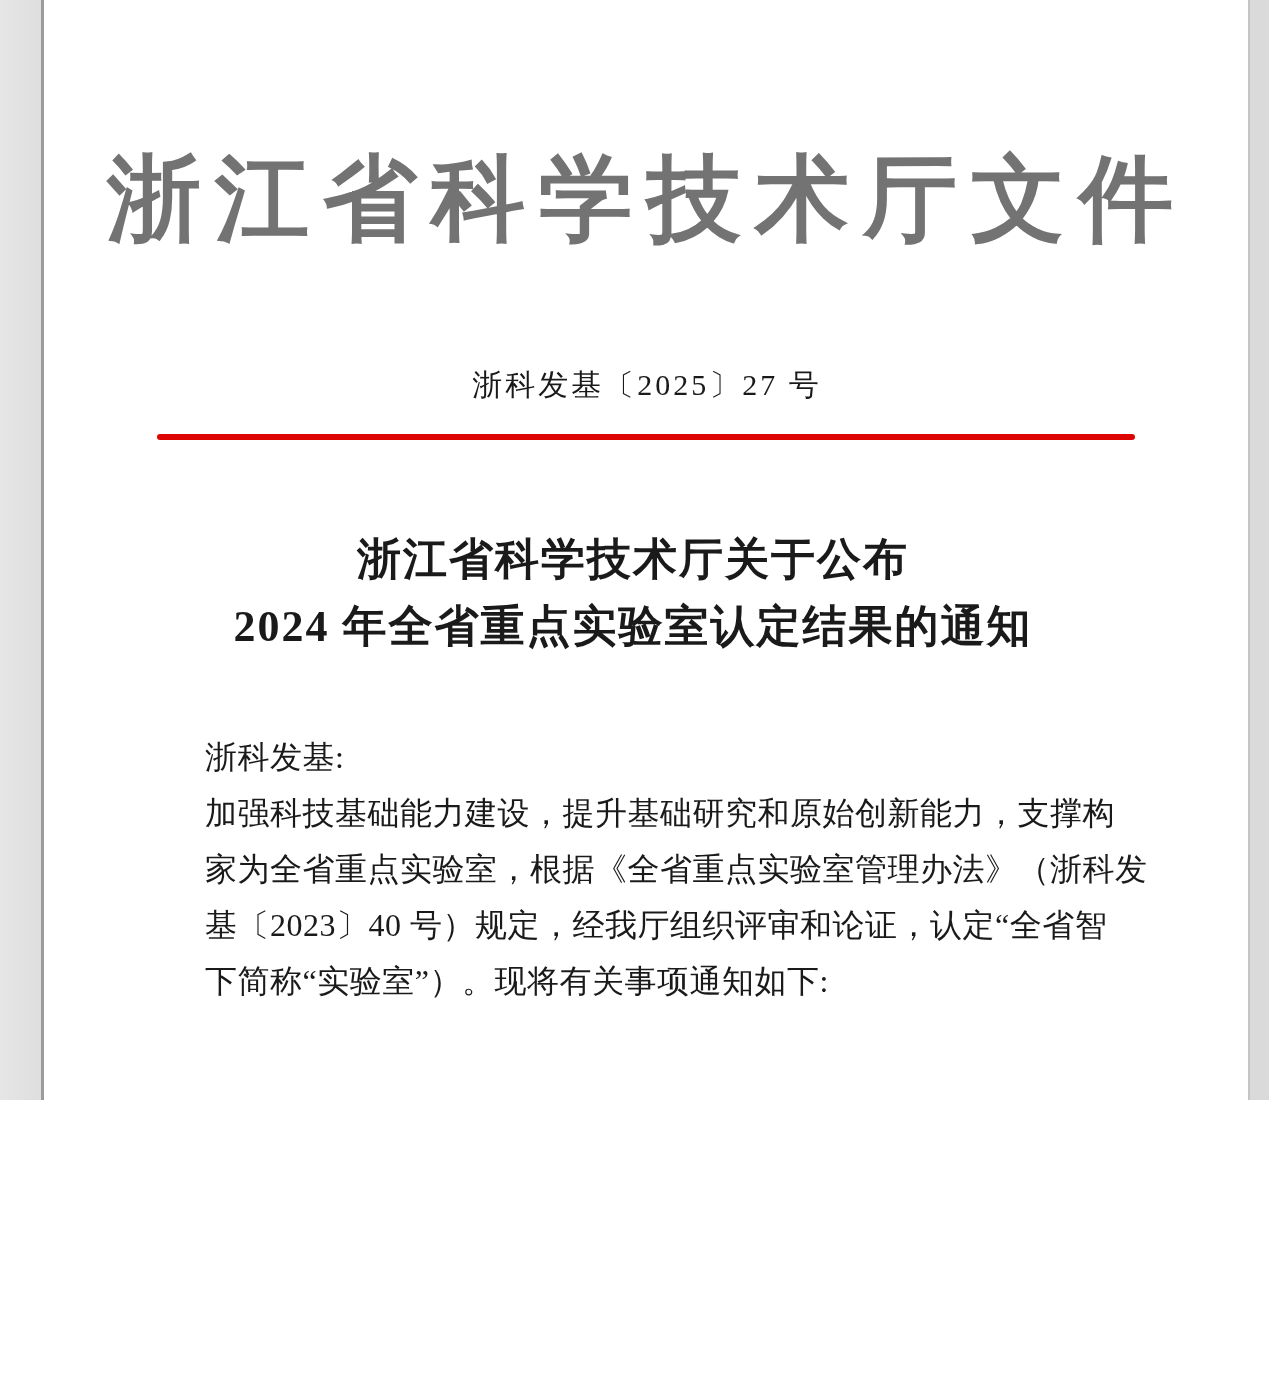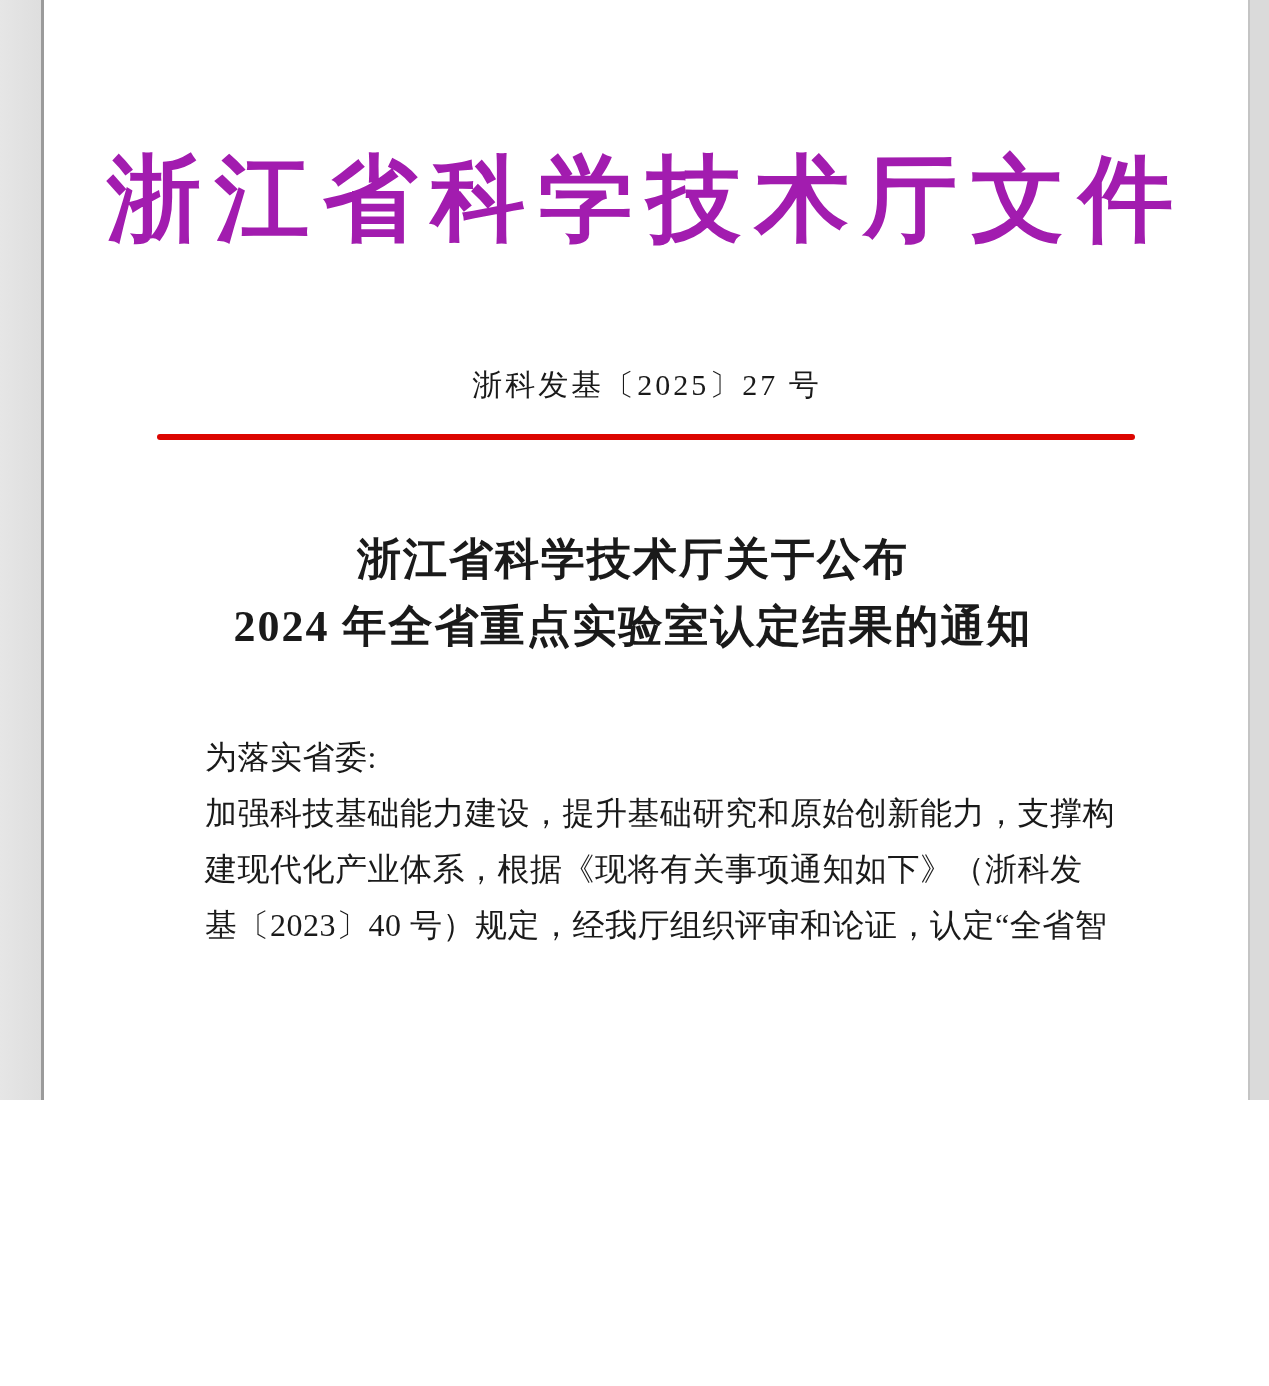--- a/index.html
+++ b/index.html
@@ -61,35 +61,36 @@
     position: absolute; left: 0; top: 1100px; width: 1269px; height: 286px;
     background: #ffffff;
   }
 </style>
 </head>
 <body>
 
 <div class="side-strip-left"></div>
 <div class="side-strip-right"></div>
 
-<div class="header-title" style="color: #a21caf;">浙江省科学技术厅文件</div>
+<div class="header-title" style="color: #737373;">浙江省科学技术厅文件</div>
 
 <div class="doc-number">浙科发基〔2025〕27 号</div>
 
 <div class="red-line" style="background: rgb(220, 5, 0);"></div>
 
 <div class="notice-title">
   <div>浙江省科学技术厅关于公布</div>
   <div>2024 年全省重点实验室认定结果的通知</div>
 </div>
 
 <div class="body-block">
-  <div class="line">为落实省委:</div>
+  <div class="line">浙科发基:</div>
   <div class="line">加强科技基础能力建设，提升基础研究和原始创新能力，支撑构</div>
-  <div class="line">建现代化产业体系，根据《现将有关事项通知如下》（浙科发</div>
+  <div class="line">家为全省重点实验室，根据《全省重点实验室管理办法》（浙科发</div>
   <div class="line">基〔2023〕40 号）规定，经我厅组织评审和论证，认定“全省智</div>
+  <div class="line">下简称“实验室”）。现将有关事项通知如下:</div>
 </div>
 
 <div class="table-sheet">
   
   
   
 </div>
 
 </body></html>

